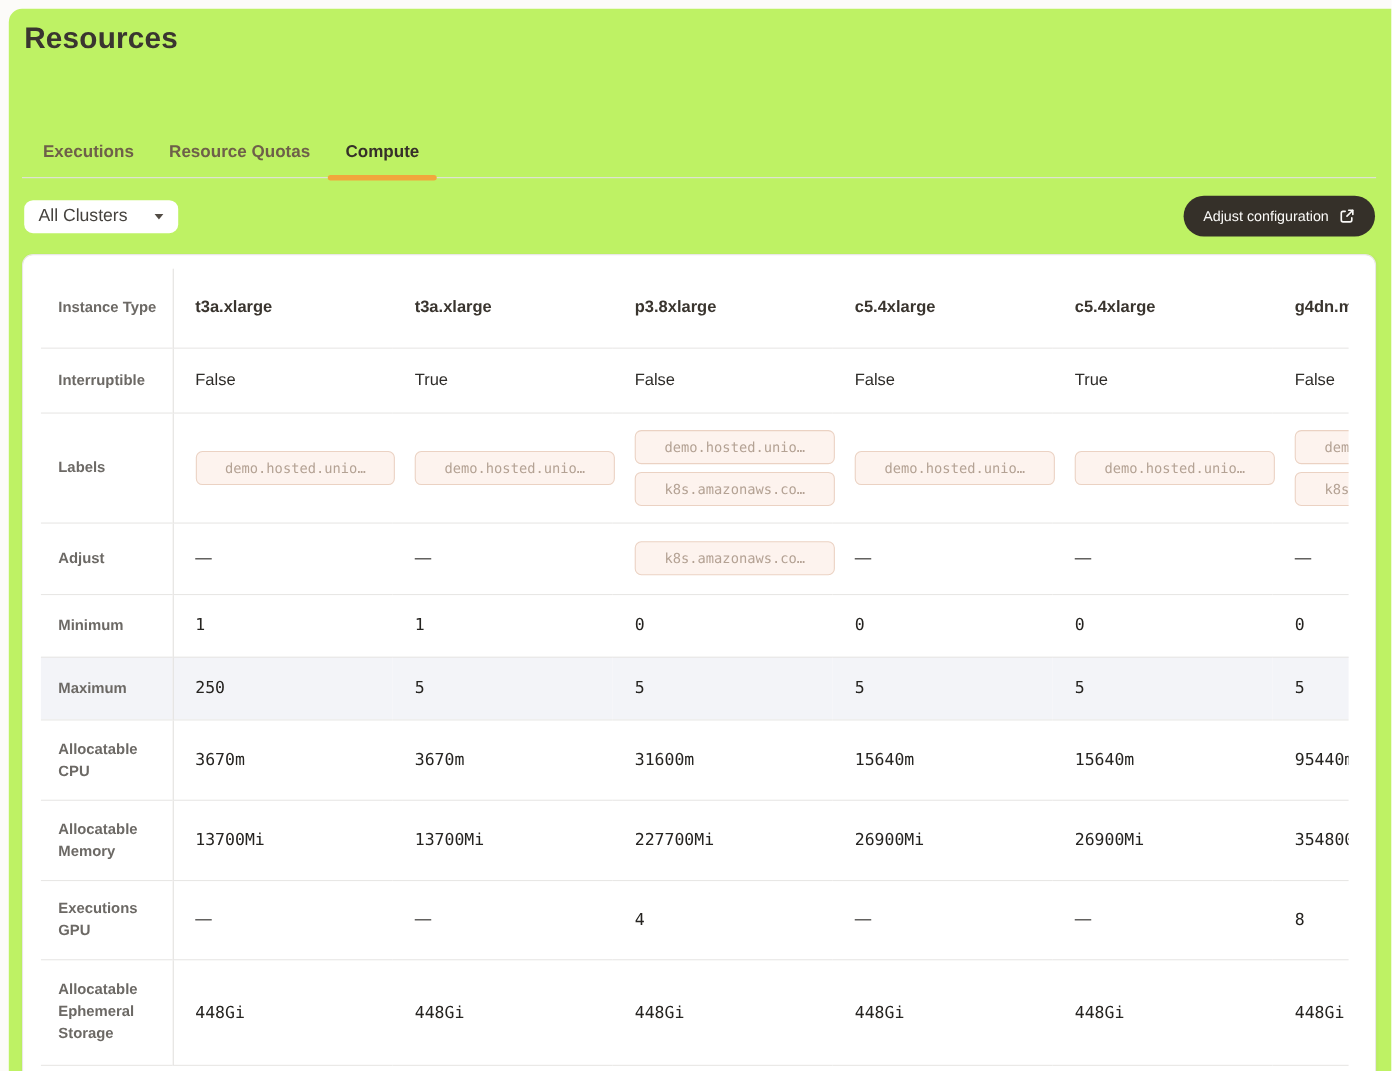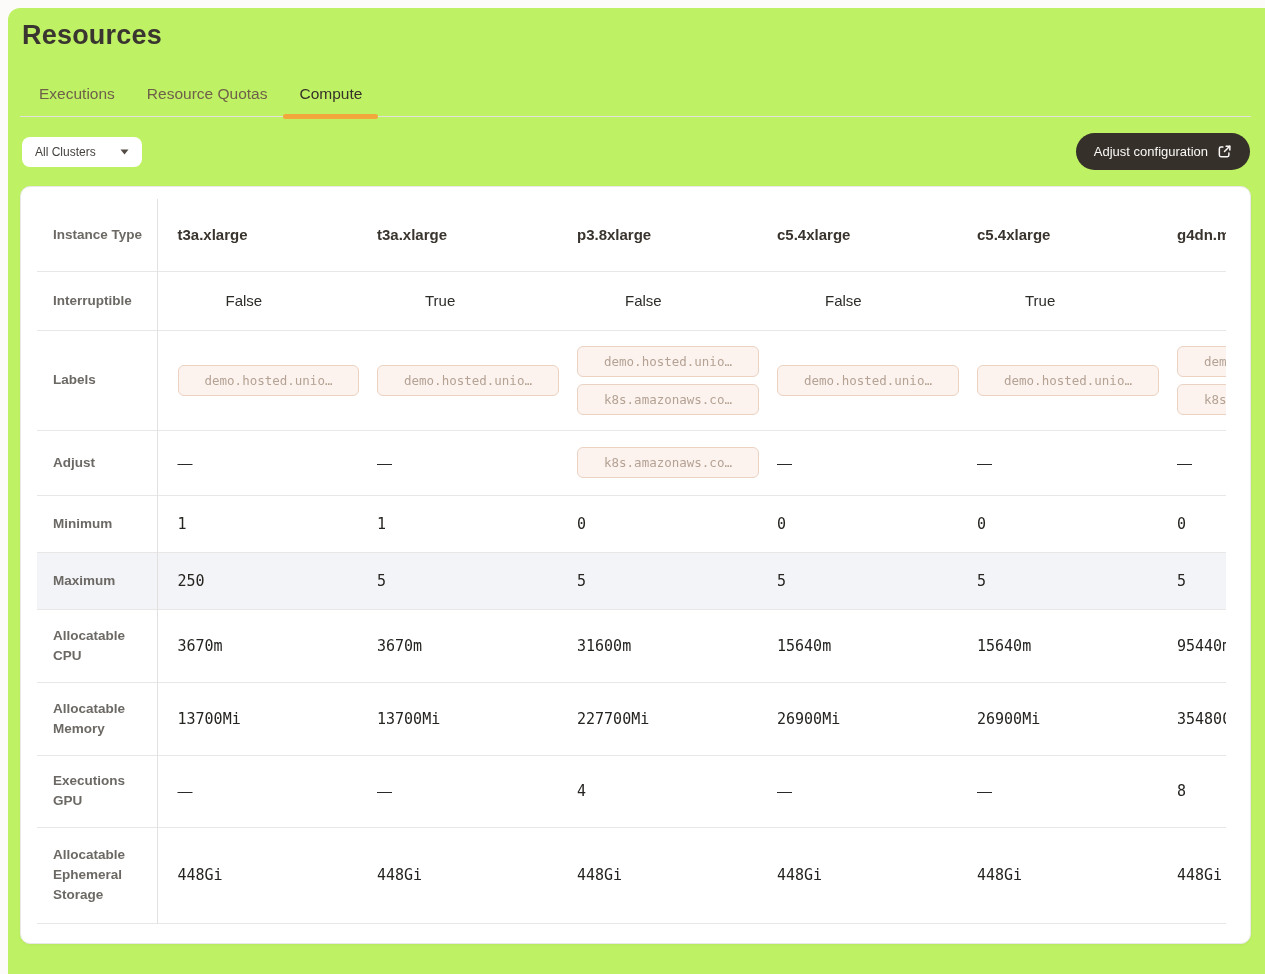--- a/index.html
+++ b/index.html
@@ -20,40 +20,40 @@
 
   
   .tabs-bar {
     display:flex; align-items:flex-end;
     margin:34px 14px 0 12px;
     border-bottom:1px solid #e2e1de;
   }
   .tab {
     position:relative;
     padding:0 16px 13px 16px;
-    font-size:15.5px; font-weight:400;
-    color:#6e6049; cursor:pointer; white-space:nowrap;
+    font-size:15.5px; font-weight:700;
+    color:#6e6049; cursor:pointer; white-space:nowrap;margin-top:45px;
   }
   .tab:first-child { margin-left:3px; }
   .tab.active { color:#363029; }
   .tab.active::after {
     content:""; position:absolute; left:0; right:0; bottom:-3px;
     height:5px; border-radius:3px; background:#f1a73c;
   }
 
   
   .toolbar {
     display:flex; justify-content:space-between; align-items:center;
     margin:16px 15px 0 14px;
   }
   .cluster-pill {
     display:inline-flex; align-items:center; gap:24px;
     background:#ffffff; border-radius:8px;
     height:30px; padding:0 13px;
-    font-size:12px; color:#45423e; cursor:pointer;
+    font-size:16px; color:#45423e; cursor:pointer;
   }
   .adjust-btn {
     display:inline-flex; align-items:center; gap:9px;
     background:#353029; color:#faf9f7;
     height:37px; padding:0 18px;
     border:none; border-radius:19px;
     font-family:Liberation Sans, sans-serif;
     font-size:13px; cursor:pointer; white-space:nowrap;
   }
 
@@ -89,21 +89,21 @@
   .r-labels { height:100px; }
   .r-taints { height:65px; }
   .r-minimum { height:57px; }
   .r-maximum { height:57px; }
   .r-allocatable-cpu { height:73px; }
   .r-allocatable-memory { height:73px; }
   .r-allocatable-gpu { height:72px; }
   .r-allocatable-ephemeral-storage { height:96px; }
 
   .col-header { font-size:15px; font-weight:700; color:#39342e; }
-  .text-value { font-size:15px; color:#2e2c29;margin-left:48px; }
+  .text-value { font-size:15px; color:#2e2c29; }
   .mono-value { font-family:"DejaVu Sans Mono", monospace; font-size:15px; color:#262421; }
   .dash { font-size:15px; color:#2b2927; }
   .chips { display:flex; flex-direction:column; align-items:flex-start; gap:7px; }
   .chip {
     font-family:"DejaVu Sans Mono", monospace;
     font-size:12.5px; color:#b4a294;
     background:#fdf3ee;
     border:1px solid #ebd2c3;
     border-radius:6px;
     padding:7px 26px;

